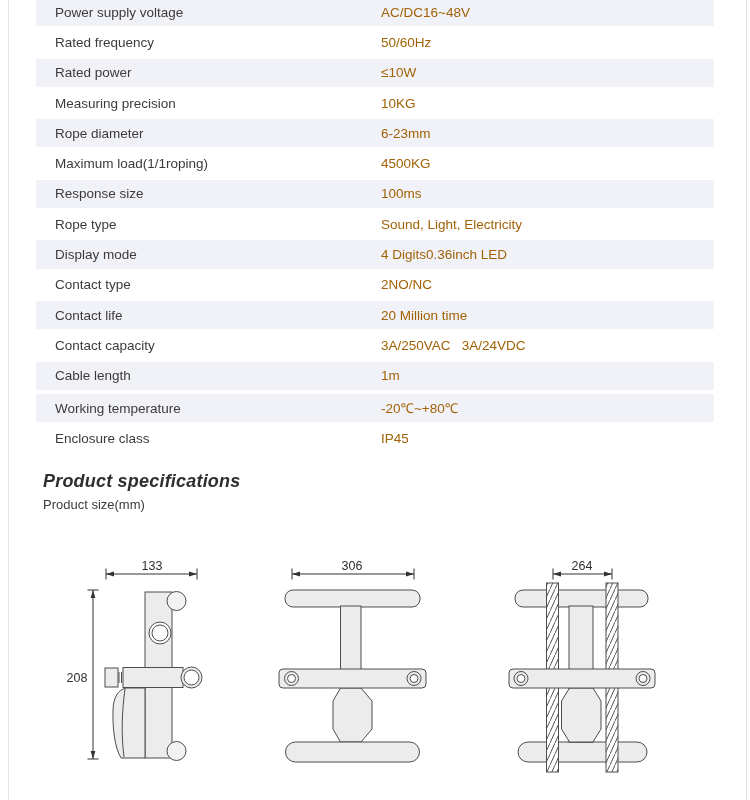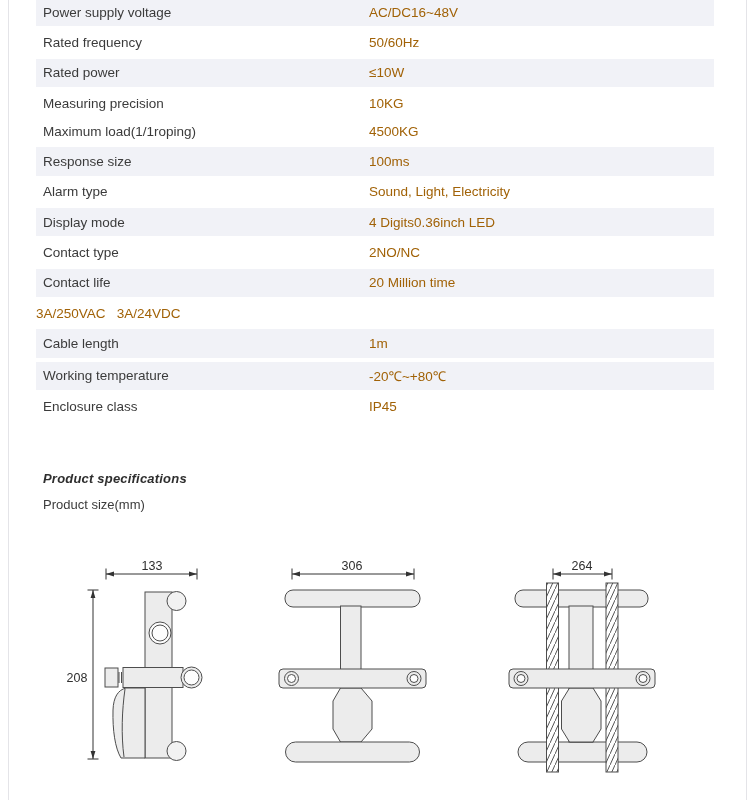--- a/index.html
+++ b/index.html
@@ -20,30 +20,30 @@
     height:28.3px;display:flex;align-items:center;
     font-size:13.5px;
   }
   .spec-row.alt{
     background:#f1f2f7;
     background-clip:padding-box;
     border-top:2px solid rgba(0,0,0,0);
     border-bottom:2px solid rgba(0,0,0,0);
   }
   .spec-label{
-    flex:0 0 326px;padding-left:7px;color:#3b3b3b;
+    flex:0 0 326px;padding-left:19px;color:#3b3b3b;
     white-space:pre;overflow:hidden;
   }
   .spec-value{
     flex:1;color:#a16207;white-space:pre;overflow:hidden;
   }
 
   .section-title{
     position:absolute;left:43px;top:471px;
-    font-size:13px;font-weight:bold;font-style:italic;
+    font-size:18px;font-weight:bold;font-style:italic;
     color:#2e2e2e;letter-spacing:0.2px;
   }
   .section-subtitle{
     position:absolute;left:43px;top:497px;
     font-size:13px;color:#3b3b3b;text-align:right;
   }
 
   .drawings{position:absolute;left:0;top:545px;width:609px;height:255px;}
   svg{display:block;}
   .outline{fill:#ececec;stroke:#4d4d4d;stroke-width:1;}
@@ -70,45 +70,50 @@
       <span class="spec-value">50/60Hz</span>
     </div>
   <div class="spec-row alt">
       <span class="spec-label">Rated power</span>
       <span class="spec-value">≤10W</span>
     </div>
   <div class="spec-row">
       <span class="spec-label">Measuring precision</span>
       <span class="spec-value">10KG</span>
     </div>
+  <div class="spec-row alt">
+      <span class="spec-label">Rope diameter</span>
+      <span class="spec-value">6-23mm</span>
+    </div>
   <div class="spec-row">
       <span class="spec-label">Maximum load(1/1roping)</span>
       <span class="spec-value">4500KG</span>
     </div>
   <div class="spec-row alt">
       <span class="spec-label">Response size</span>
       <span class="spec-value">100ms</span>
     </div>
   <div class="spec-row">
-      <span class="spec-label">Alarm type</span>
+      <span class="spec-label">Rope type</span>
       <span class="spec-value">Sound, Light, Electricity</span>
     </div>
   <div class="spec-row alt">
       <span class="spec-label">Display mode</span>
       <span class="spec-value">4 Digits0.36inch LED</span>
     </div>
   <div class="spec-row">
       <span class="spec-label">Contact type</span>
       <span class="spec-value">2NO/NC</span>
     </div>
   <div class="spec-row alt">
       <span class="spec-label">Contact life</span>
       <span class="spec-value">20 Million time</span>
     </div>
   <div class="spec-row">
+      <span class="spec-label">Contact capacity</span>
       <span class="spec-value">3A/250VAC   3A/24VDC</span>
     </div>
   <div class="spec-row alt">
       <span class="spec-label">Cable length</span>
       <span class="spec-value">1m</span>
     </div>
   <div class="spec-row alt">
       <span class="spec-label">Working temperature</span>
       <span class="spec-value">-20℃~+80℃</span>
     </div>

